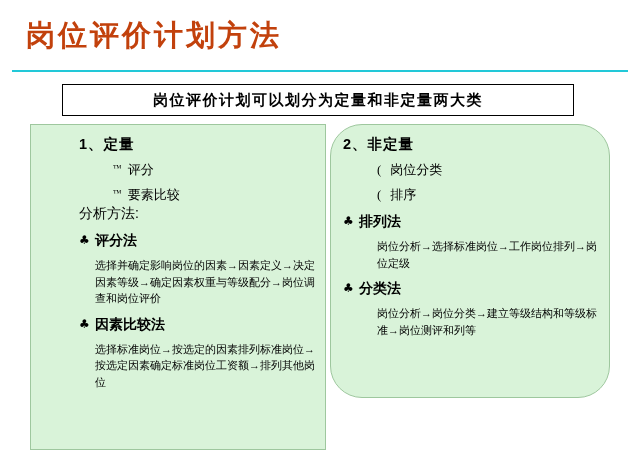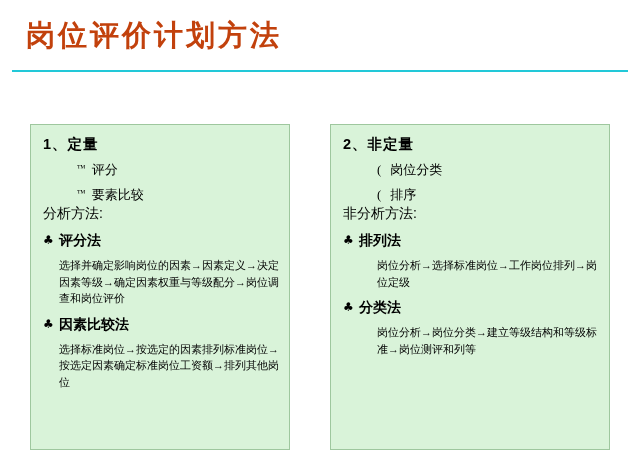--- a/index.html
+++ b/index.html
@@ -59,28 +59,30 @@
   }
   .panel {
     position: absolute;
     background: #d9f3d9;
     border: 1px solid #9ec79e;
     box-sizing: border-box;
   }
   .panel-left {
     left: 30px;
     top: 124px;
-    width: 260px;
+    width: 296px;
     height: 326px;
+    padding-left: 36px;
   }
   .panel-right {
     left: 330px;
     top: 124px;
     width: 280px;
-    height: 326px;
+    height: 274px;
+    border-radius: 32px;
   }
   .panel-inner {
     padding: 10px 10px 0 12px;
   }
   .heading {
     font-size: 14.5px;
     font-weight: bold;
     letter-spacing: 1px;
     margin-bottom: 4px;
     white-space: nowrap;
@@ -138,20 +140,23 @@
   }
 </style>
 </head>
 <body>
 
 <div class="slide">
 
   <div class="slide-title">岗位评价计划方法</div>
   <div class="title-rule"></div>
 
+  <div class="banner">
+    <span class="banner-text">岗位评价计划可以划分为定量和非定量两大类</span>
+  </div>
 
   <div class="panel panel-left">
     <div class="panel-inner">
       <div class="heading">1、定量</div>
 
       <div class="sub-item">
         <span class="tm">™</span><span>评分</span>
       </div>
       <div class="sub-item">
         <span class="tm">™</span><span>要素比较</span>
@@ -177,21 +182,20 @@
     <div class="panel-inner">
       <div class="heading">2、非定量</div>
 
       <div class="sub-item">
         <span class="paren">(</span><span>岗位分类</span>
       </div>
       <div class="sub-item">
         <span class="paren">(</span><span>排序</span>
       </div>
 
-      <div class="section-label">非分析方法:</div>
 
       <div class="bullet-row">
         <span class="bullet-mark">♣</span>
         <span class="bullet-title">排列法</span>
       </div>
       <div class="body-text indent">岗位分析→选择标准岗位→工作岗位排列→岗位定级</div>
 
       <div class="bullet-row">
         <span class="bullet-mark">♣</span>
         <span class="bullet-title">分类法</span>

